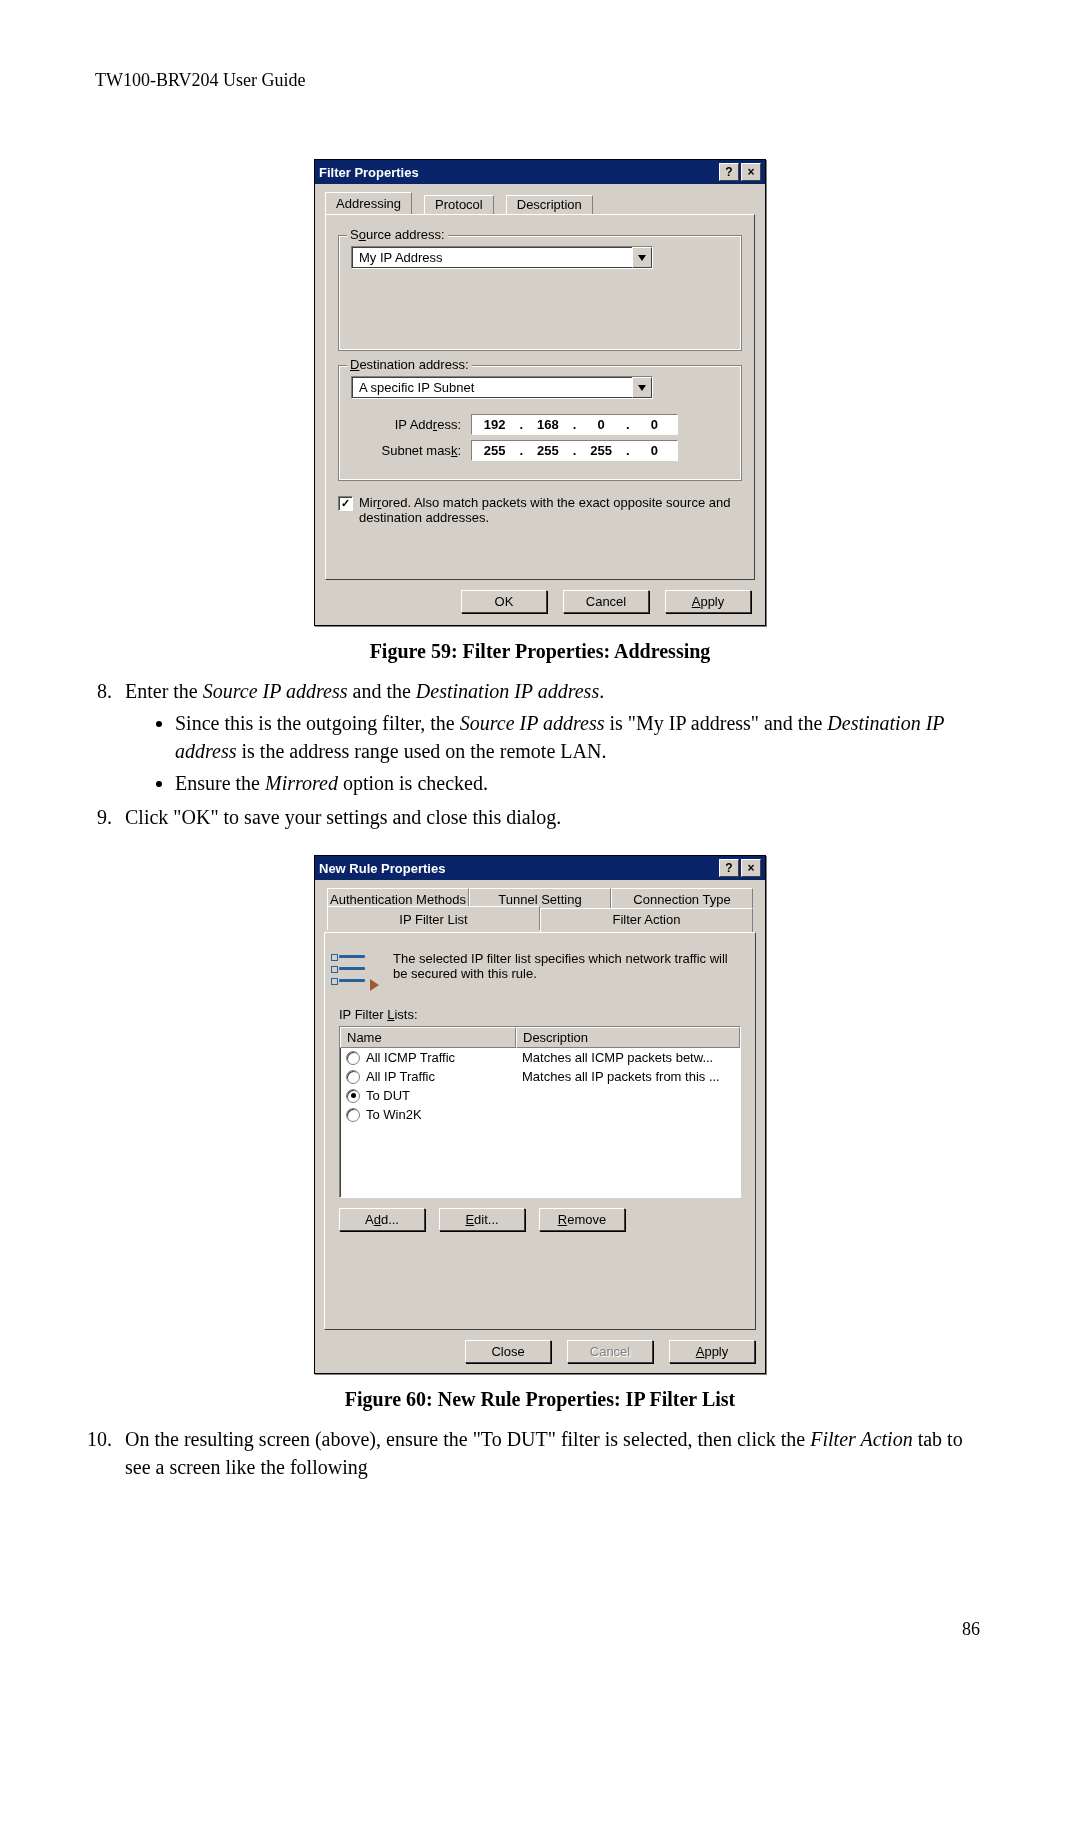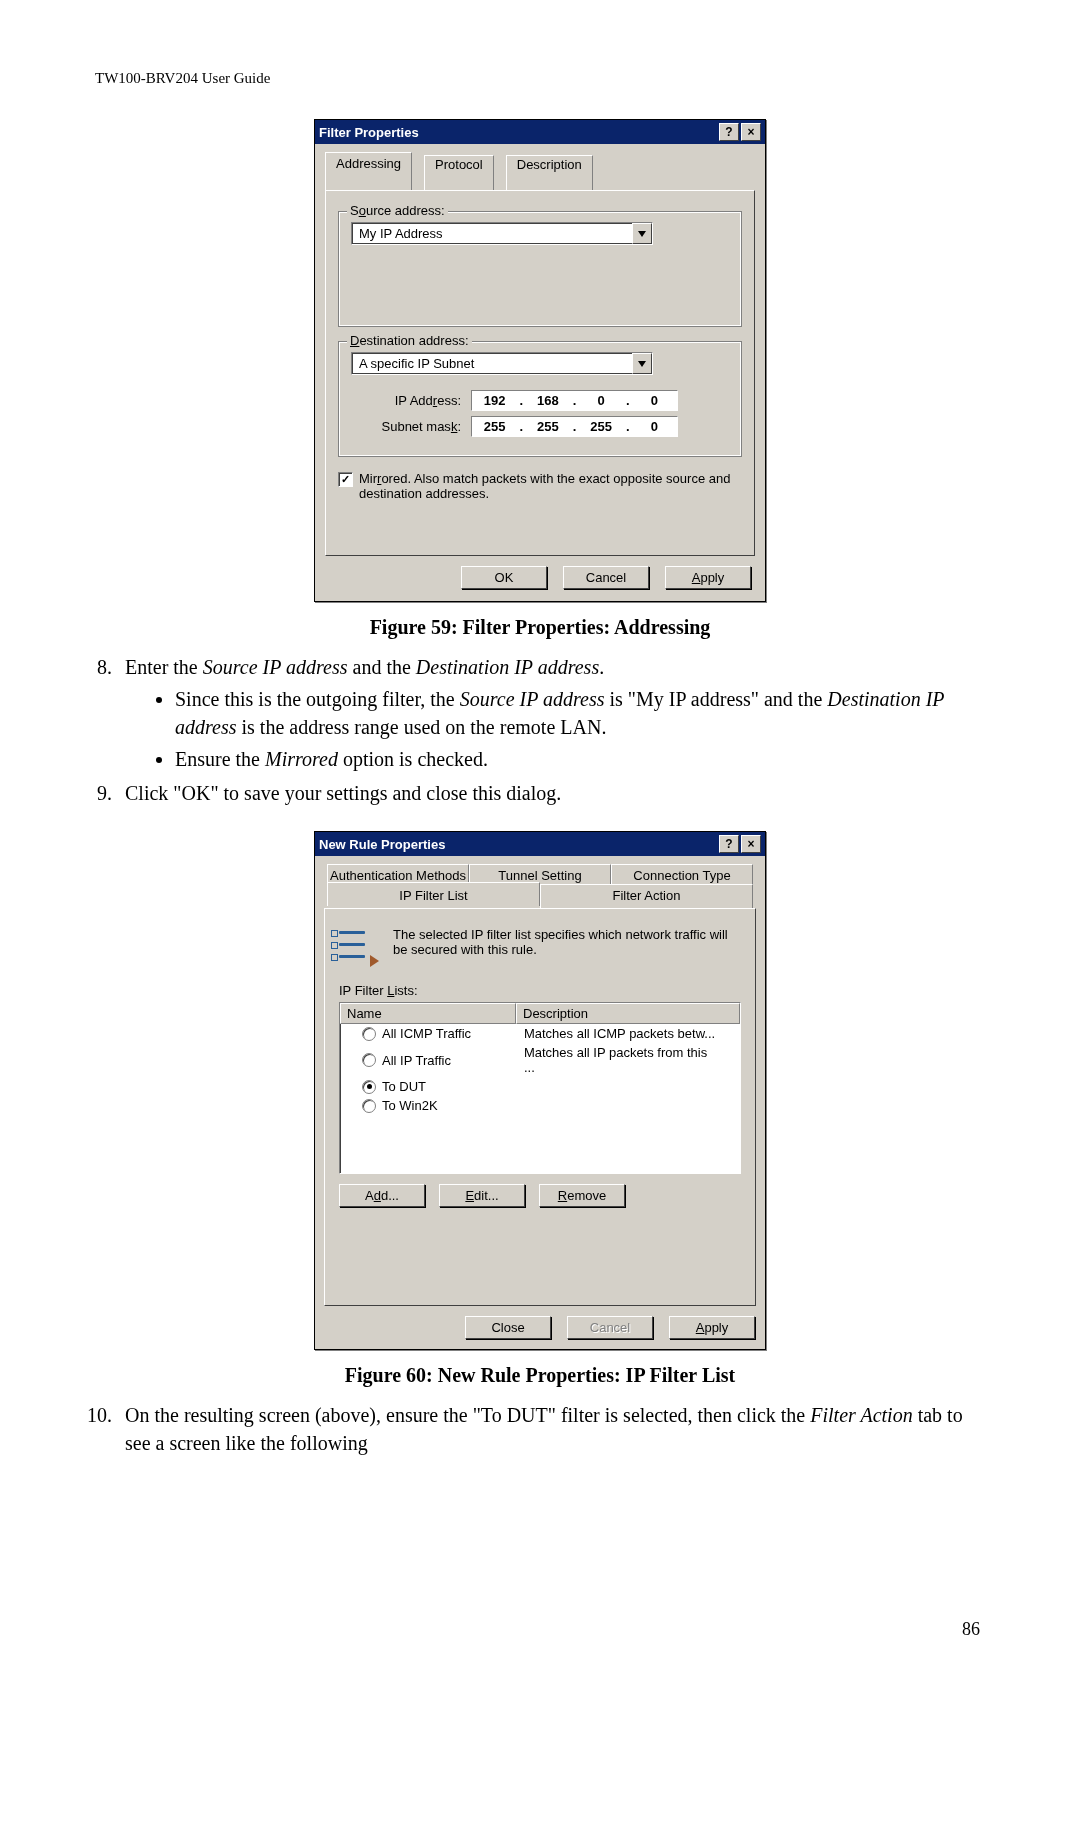--- a/index.html
+++ b/index.html
@@ -10,22 +10,22 @@
     width: 1080px;
     color: #000;
   }
   .page {
     padding: 70px 95px 60px 95px;
     position: relative;
     min-height: 1700px;
     box-sizing: border-box;
   }
   .header {
-    font-size: 15px;
-    margin-bottom: 32px;
+    font-size: 18px;
+    margin-bottom: 68px;
   }
   .page-num {
     position: absolute;
     right: 100px;
     bottom: 60px;
     font-size: 18px;
   }
   .caption {
     text-align: center;
     font-weight: bold;
@@ -75,21 +75,21 @@
     border-right-color:#808080;
     border-bottom-color:#d4d0c8;
     padding: 3px 10px;
     font-size:13px;
     position:relative;
   }
   .tab.inactive {
     background:#d4d0c8;
     border-bottom-color:#808080;
     margin-top:3px;
-    padding-top:1px; padding-bottom:18px;
+    padding-top:1px; padding-bottom:2px;
   }
   .tab-panel {
     border:1px solid #fff;
     border-right-color:#404040; border-bottom-color:#404040;
     padding: 12px;
     min-height: 340px;
     position:relative;
   }
   .fieldset {
     border: 1px solid #808080;
@@ -200,21 +200,21 @@
     height: 170px; overflow:hidden;
   }
   .list-head{ display:flex;align-items:flex-end; }
   .list-head .col{
     background:#d4d0c8;
     border:1px solid #fff; border-right-color:#808080; border-bottom-color:#808080;
     padding:2px 6px; font-size:13px;
   }
   .col-name{ width:44%; box-sizing:border-box; }
   .col-desc{ width:56%; box-sizing:border-box; }
-  .list-body .row{ display:flex; padding:1px 16px; }
+  .list-body .row{ display:flex; padding:1px 0; }
   .list-body .cell{ padding:1px 6px; font-size:13px; display:flex; align-items:center; box-sizing:border-box;}
   .radio{
     width:12px; height:12px; border-radius:50%;
     border:1px solid #808080; box-shadow: inset -1px -1px 0 #fff, inset 1px 1px 0 #404040;
     background:#fff; margin-right:6px; display:flex; align-items:center; justify-content:center;
     flex-shrink:0;
   }
   .radio .dot{ width:5px; height:5px; border-radius:50%; background:#000;}
 </style>
 </head>

